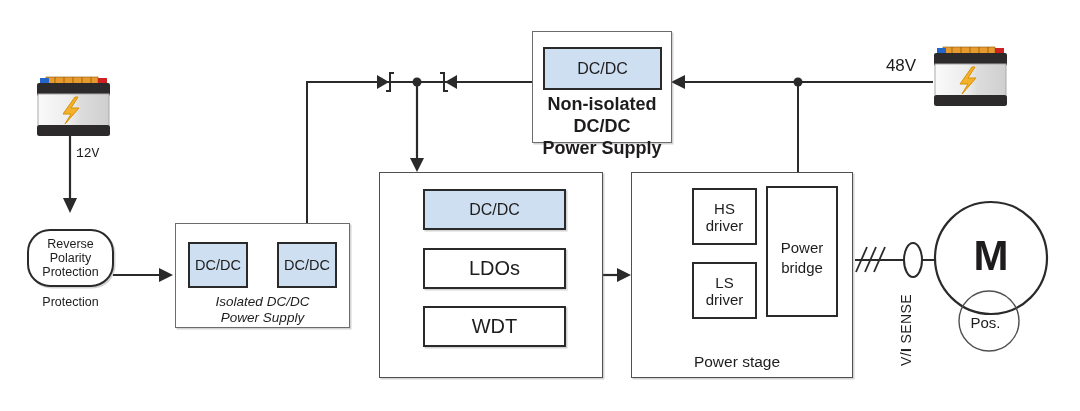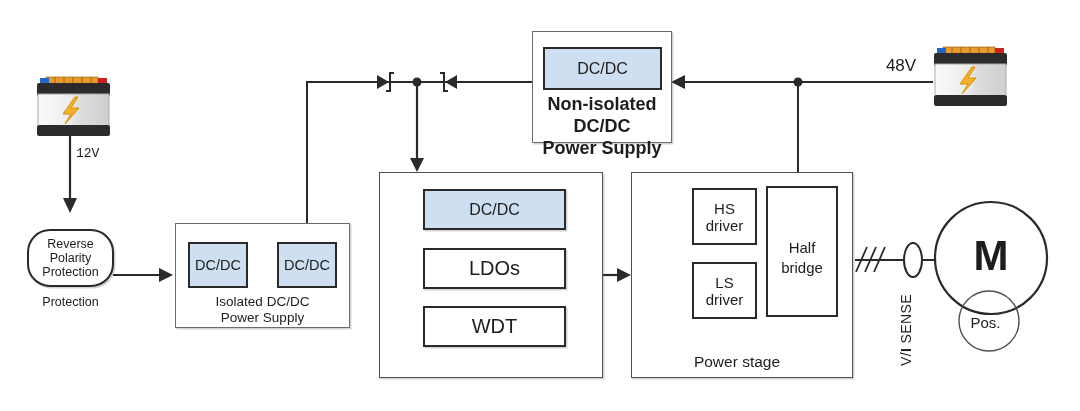--- a/index.html
+++ b/index.html
@@ -126,21 +126,21 @@
       <div>Reverse</div>
       <div>Polarity</div>
       <div>Protection</div>
     </div>
   </div>
   <div class="lbl center" style="left:27px;top:295px;width:87px;font-size:12.5px;">Protection</div>
 
   <div class="box outer shadow" style="left:175px;top:223px;width:175px;height:105px;"></div>
   <div class="box blue center" style="left:188px;top:242px;width:60px;height:46px;font-size:14.5px;">DC/DC</div>
   <div class="box blue center" style="left:277px;top:242px;width:60px;height:46px;font-size:14.5px;">DC/DC</div>
-  <div class="lbl center" style="left:175px;top:294px;width:175px;font-size:13.5px;line-height:15.5px;">
+  <div class="lbl center" style="left:175px;top:294px;width:175px;font-size:13.5px;line-height:15.5px;font-style:italic;">
     <div>
       <div>Isolated DC/DC</div>
       <div>Power Supply</div>
     </div>
   </div>
 
   <div class="box outer shadow" style="left:532px;top:31px;width:140px;height:112px;"></div>
   <div class="box blue center" style="left:543px;top:47px;width:119px;height:43px;font-size:16px;">DC/DC</div>
   <div class="lbl center" style="left:532px;top:93px;width:140px;font-size:18px;line-height:22px;font-weight:bold;">
     <div>
@@ -162,21 +162,21 @@
     </div>
   </div>
   <div class="box dark center" style="left:692px;top:262px;width:65px;height:57px;font-size:15px;line-height:17px;">
     <div>
       <div>LS</div>
       <div>driver</div>
     </div>
   </div>
   <div class="box dark" style="left:766px;top:186px;width:72px;height:131px;background:transparent;">
     <div class="lbl" style="left:0;top:50px;width:68px;text-align:center;font-size:15px;line-height:19.5px;">
-      <div>Half</div>
+      <div>Power</div>
       <div>bridge</div>
     </div>
   </div>
   <div class="lbl center" style="left:631px;top:353px;width:212px;font-size:15.5px;">Power stage</div>
 
   <div class="lbl center" style="left:935px;top:228px;width:112px;height:56px;font-size:42px;font-weight:bold;">M</div>
   <div class="lbl center" style="left:959px;top:314px;width:53px;font-size:15px;">Pos.</div>
 
   <div class="lbl center vtext" style="left:846px;top:321px;width:120px;height:18px;font-size:14px;">
     <span>V/</span>

